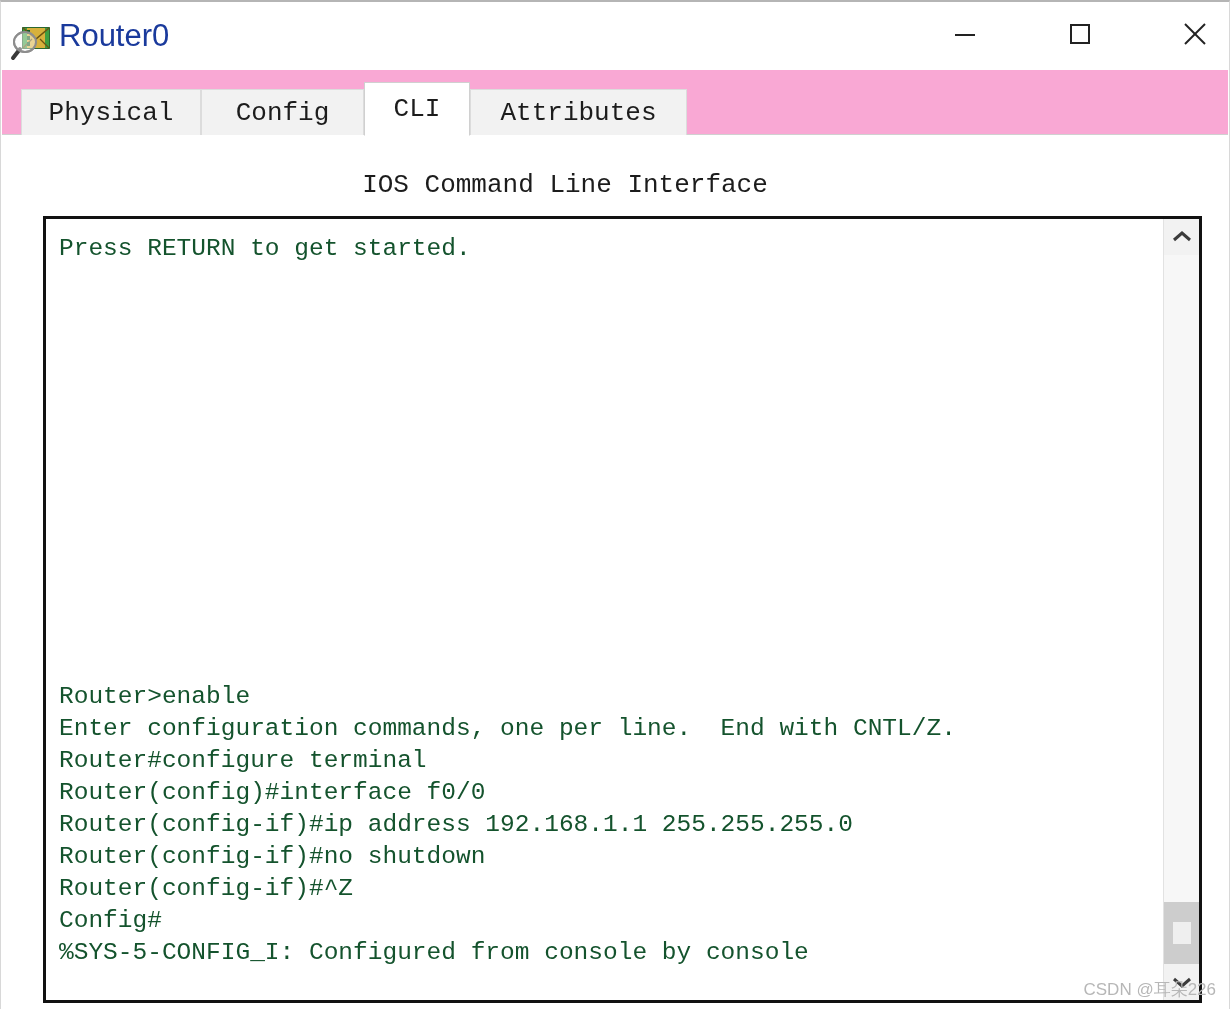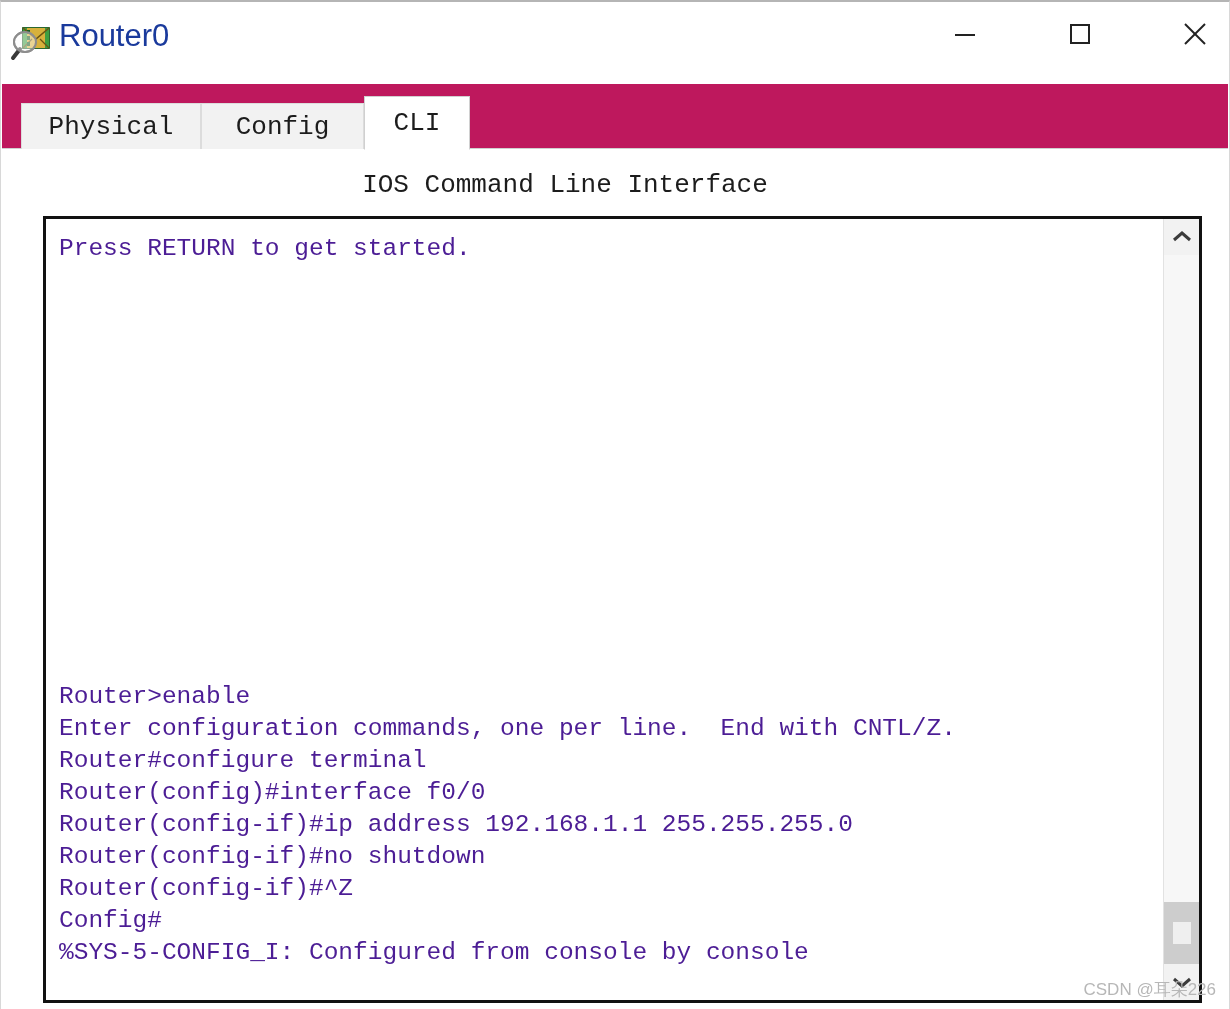--- a/index.html
+++ b/index.html
@@ -65,24 +65,24 @@
     cursor: default;
   }
   #btn-min { left: 918px; }
   #btn-max { left: 1033px; }
   #btn-close { left: 1148px; }
 
   
   #tabstrip {
     position: absolute;
     left: 1px;
-    top: 82px;
+    top: 68px;
     width: 1226px;
     height: 65px;
-    background: #be185d;
+    background: #f9a8d4;
     border-bottom: 1px solid #d0d0d0;
   }
   .tab {
     position: absolute;
     top: 19px;
     height: 46px;
     background: #f2f2f2;
     border: 1px solid #dcdcdc;
     border-bottom: none;
     display: flex;
@@ -142,21 +142,21 @@
   #terminal {
     flex: 1 1 auto;
     position: relative;
     overflow: hidden;
     padding: 14px 0 0 13px;
   }
   .tline {
     font-family: "Liberation Mono", monospace;
     font-size: 24.5px;
     line-height: 32px;
-    color: #4c1d95;
+    color: #14532d;
     white-space: pre;
     height: 32px;
   }
   .tline.blank { color: transparent; }
 
   
   #scrollbar {
     flex: 0 0 36px;
     width: 36px;
     background: #f2f2f2;
@@ -265,20 +265,23 @@
 
   <div id="tabstrip">
     <div class="tab" id="tab-0">
       <span>Physical</span>
     </div>
     <div class="tab active" id="tab-2">
       <span>CLI</span>
     </div>
     <div class="tab" id="tab-1">
       <span>Config</span>
+    </div>
+    <div class="tab" id="tab-3">
+      <span>Attributes</span>
     </div>
   </div>
 
   <div id="content">
 
     <div id="ios-header">IOS Command Line Interface</div>
 
     <div id="terminal-wrap">
 
       <div id="terminal">

